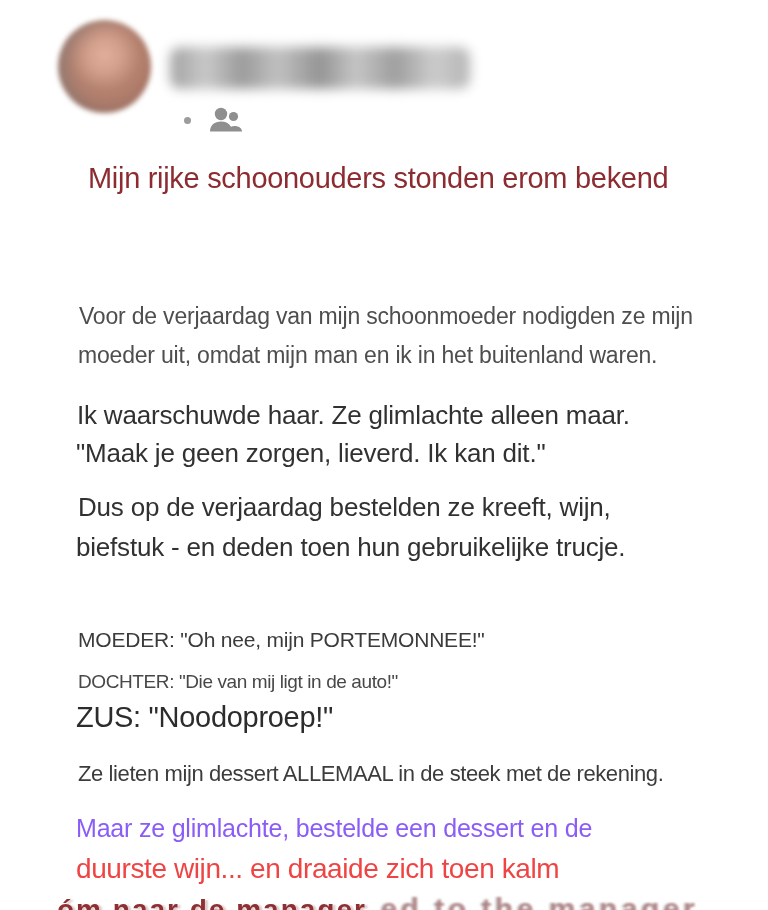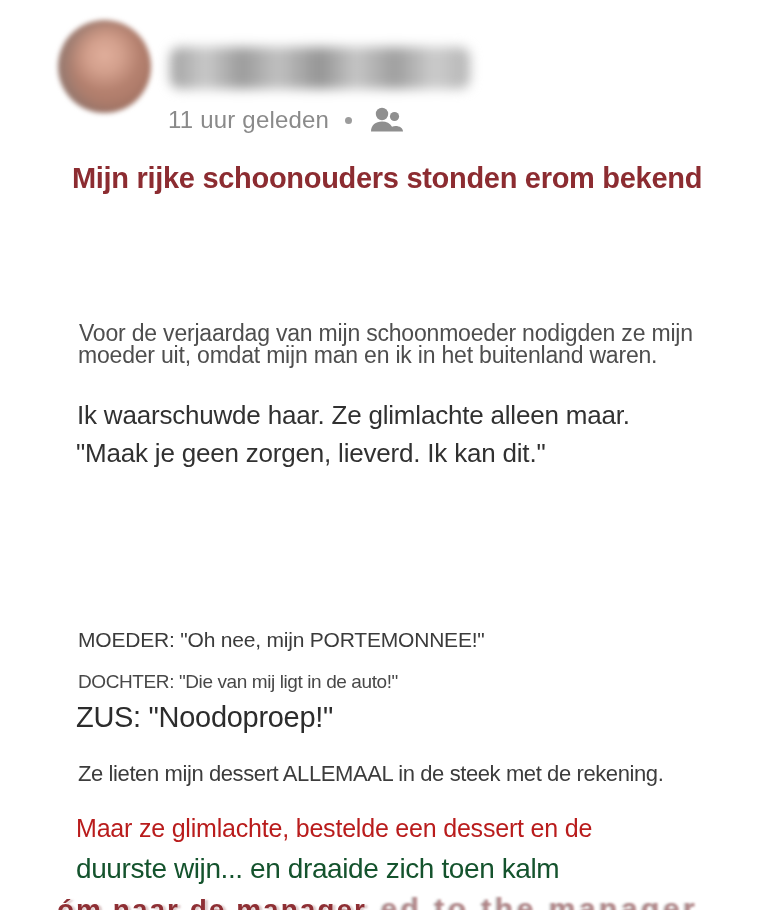--- a/index.html
+++ b/index.html
@@ -48,47 +48,47 @@
   .meta-dot {
     width: 7px; height: 7px;
     border-radius: 50%;
     background: #9c9c9c;
     margin-left: 16px;
   }
   .meta-privacy { margin-left: 13px; display: flex; align-items: flex-end; }
 
   
   .title-line { color: #8c2c31; letter-spacing: -0.3px; }
-  .title-l1 { left: 72px; top: 162px; font-size: 29px; font-weight: bold; }
+  .title-l1 { left: 88px; top: 162px; font-size: 29px; }
   .title-l2 { left: 76px; top: 204px; font-size: 29px; }
   .title-l3 { left: 76px; top: 248px; font-size: 26px; }
 
   
   .p1 { color: #4e4e4e; font-size: 23px; letter-spacing: -0.2px; }
-  .p1-l1 { left: 79px; top: 320px; }
+  .p1-l1 { left: 79px; top: 303px; }
   .p1-l2 { left: 78px; top: 342px; }
 
   .p2 { color: #313131; font-size: 26px; letter-spacing: -0.2px; }
   .p2-l1 { left: 77px; top: 400px; }
   .p2-l2 { left: 76px; top: 438px; }
 
   .p3 { color: #313131; font-size: 26px; letter-spacing: -0.2px; }
   .p3-l1 { left: 78px; top: 492px; }
   .p3-l2 { left: 76px; top: 532px; }
 
   
   .d-moeder  { left: 78px; top: 628px; font-size: 21px; color: #3b3b3b; letter-spacing: -0.2px; }
   .d-dochter { left: 78px; top: 671px; font-size: 19px; color: #484848; letter-spacing: -0.4px; }
   .d-zus     { left: 76px; top: 701px; font-size: 29px; color: #2c2c2c; letter-spacing: -0.3px; }
 
   .aftermath { left: 78px; top: 761px; font-size: 22px; color: #3c3c3c; letter-spacing: -0.4px; }
 
   
-  .red-l1 { left: 76px; top: 814px; font-size: 25px; color: #b91c1c; letter-spacing: -0.2px; }
-  .red-l2 { left: 76px; top: 853px; font-size: 28px; color: #14532d; letter-spacing: -0.4px; }
+  .red-l1 { left: 76px; top: 814px; font-size: 25px; color: #8b5cf6; letter-spacing: -0.2px; }
+  .red-l2 { left: 76px; top: 853px; font-size: 28px; color: #ef4444; letter-spacing: -0.4px; }
   .red-l3 { left: 57px; top: 892px; font-size: 28px; }
   .garbled-nl {
     color: #8e2f34;
     font-weight: bold;
     letter-spacing: 2px;
     filter: blur(0.7px);
     text-shadow: 3px 1px 2px rgba(160,105,105,0.35);
   }
   .garbled-en {
     color: rgba(148, 72, 76, 0.55);
@@ -102,39 +102,40 @@
 </style>
 </head>
 <body>
 
 <div class="page">
 
   <div class="abs avatar"></div>
   <div class="abs name-blur"></div>
 
   <div class="abs meta-row">
-    <span class="meta-time">11 uur geleden</span>
     <span class="meta-dot"></span>
     <span class="meta-privacy">
       <svg width="40" height="30" viewBox="0 0 40 30" fill="#8f8f8f" xmlns="http://www.w3.org/2000/svg">
         <circle cx="17" cy="9" r="6.2"></circle>
         <circle cx="29.5" cy="11.5" r="4.6"></circle>
         <path d="M6 26.5c0-6.5 4.8-10 11-10 4.4 0 8.2 1.8 10 5.2 1.1-0.5 2.3-0.7 3.5-0.7 4.2 0 7.5 2.2 7.5 5.5z"></path>
       </svg>
     </span>
   </div>
 
   <div class="abs title-line title-l1">Mijn rijke schoonouders stonden erom bekend</div>
 
   <div class="abs p1 p1-l1">Voor de verjaardag van mijn schoonmoeder nodigden ze mijn</div>
   <div class="abs p2 p2-l1">Ik waarschuwde haar. Ze glimlachte alleen maar.</div>
 
   <div class="abs p1 p1-l2">moeder uit, omdat mijn man en ik in het buitenland waren.</div>
   <div class="abs p2 p2-l2">"Maak je geen zorgen, lieverd. Ik kan dit."</div>
 
+  <div class="abs p3 p3-l1">Dus op de verjaardag bestelden ze kreeft, wijn,</div>
+  <div class="abs p3 p3-l2">biefstuk - en deden toen hun gebruikelijke trucje.</div>
 
   <div class="abs d-moeder">MOEDER: "Oh nee, mijn PORTEMONNEE!"</div>
   <div class="abs d-dochter">DOCHTER: "Die van mij ligt in de auto!"</div>
   <div class="abs d-zus">ZUS: "Noodoproep!"</div>
 
   <div class="abs aftermath">Ze lieten mijn dessert ALLEMAAL in de steek met de rekening.</div>
 
   <div class="abs red-l1">Maar ze glimlachte, bestelde een dessert en de</div>
   <div class="abs red-l2">duurste wijn... en draaide zich toen kalm</div>
   <div class="abs red-l3">

